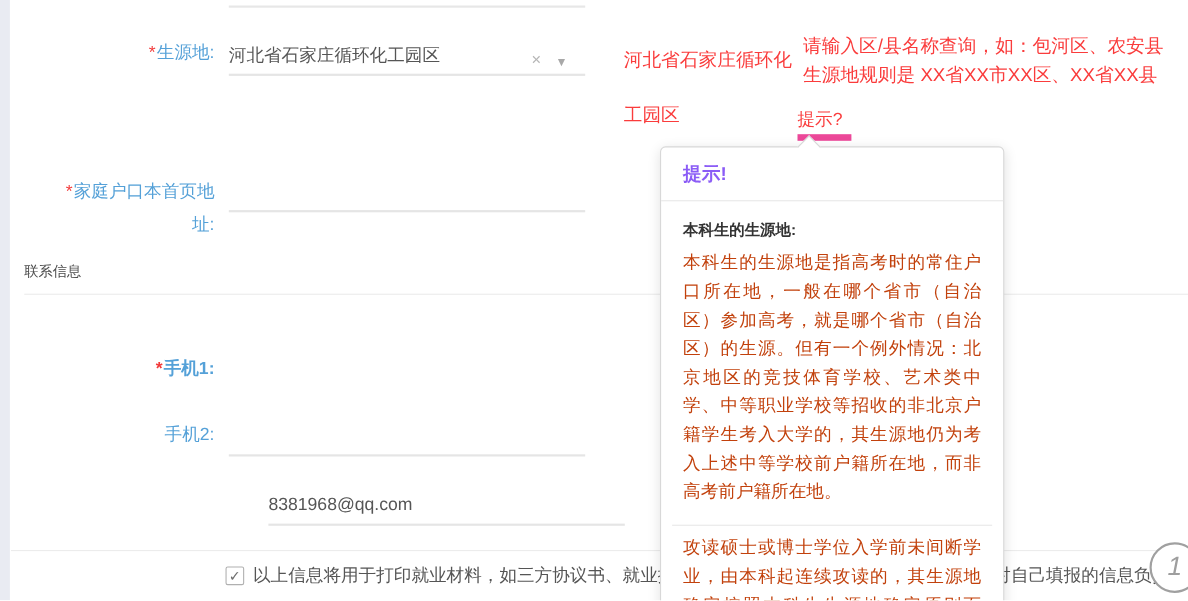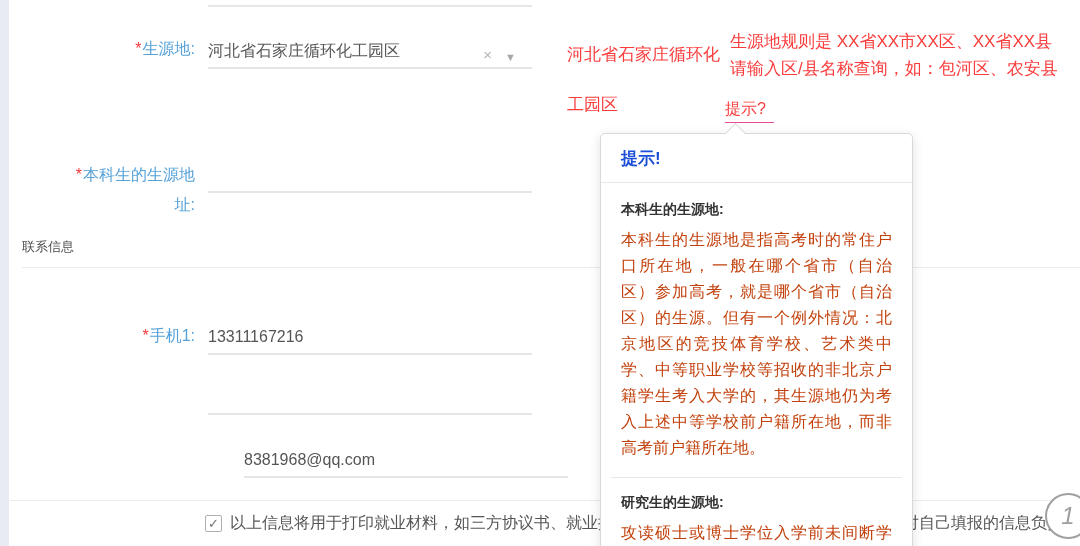--- a/index.html
+++ b/index.html
@@ -12,36 +12,36 @@
            color:#55a1d8;line-height:22px;}
   .f-label .req{color:#f23a3a;margin-right:1px;}
   .u-input{position:absolute;left:208px;width:324px;height:34px;border-bottom:2px solid #e5e5e5;
            font-size:16px;color:#555;line-height:32px;box-sizing:border-box;}
   .sel-icons{position:absolute;right:40px;top:4px;color:#b5b5b5;font-size:15px;cursor:pointer;}
   .caret{position:absolute;right:16px;top:6px;color:#a8a8a8;font-size:11px;cursor:pointer;}
   .red{color:#fa3c3c;}
   .echo{position:absolute;left:567px;top:30px;width:160px;font-size:17px;line-height:50px;}
   .rules{position:absolute;left:730px;top:28px;width:335px;font-size:17px;line-height:27px;}
   .hint-link{position:absolute;left:725px;top:99px;font-size:16px;color:#fa3c3c;
-             border-bottom:1px solid #ec4899;padding:0 8px 2px 0;cursor:pointer;}
+             border-bottom:6px solid #ec4899;padding:0 8px 2px 0;cursor:pointer;}
   .section-title{position:absolute;left:22px;top:238px;font-size:13px;color:#4c4c4c;}
   .consent-text{position:absolute;top:513px;font-size:16px;color:#555;white-space:nowrap;}
   .checkbox{position:absolute;left:205px;top:515px;width:15px;height:15px;background:#fff;
             border:1px solid #b0b0b0;border-radius:2px;font-size:13px;line-height:15px;
             text-align:center;color:#6f6f6f;cursor:pointer;}
   .badge{position:absolute;left:1045px;top:493px;width:46px;height:46px;border:2px solid #a0a0a0;
          border-radius:50%;background:#fff;box-sizing:border-box;color:#9e9e9e;font-size:24px;
          text-align:center;line-height:42px;font-style:italic;cursor:pointer;}
   
   .tooltip{position:absolute;left:600px;top:133px;width:313px;height:460px;background:#fff;
            border:1px solid #d8d8d8;border-radius:5px;box-shadow:0 3px 12px rgba(0,0,0,0.12);
            z-index:10;box-sizing:border-box;}
   .tip-arrow{position:absolute;top:-8px;left:127px;width:14px;height:14px;background:#fff;
              border-left:1px solid #d8d8d8;border-top:1px solid #d8d8d8;transform:rotate(45deg);}
-  .tip-title{padding:13px 20px 12px;font-size:17px;font-weight:bold;color:#1d4ed8;
+  .tip-title{padding:13px 20px 12px;font-size:17px;font-weight:bold;color:#8b5cf6;
              border-bottom:1px solid #e8e8e8;}
   .tip-body{padding:2px 20px 0;}
   .tip-heading{margin-top:16px;font-size:14px;font-weight:bold;color:#333;}
   .tip-para{margin-top:8px;font-size:16px;color:#c2410c;line-height:26px;text-align:justify;}
   .tip-sep{border-top:1px solid #e8e8e8;margin:16px -10px 0;}
 </style>
 </head>
 <body>
 
 <div class="screen">
@@ -53,55 +53,54 @@
   <div class="f-label" style="top:38px;"><span class="req">*</span><span>生源地:</span></div>
   <div class="u-input" style="top:35px;">
     <span>河北省石家庄循环化工园区</span>
     <span class="sel-icons">×</span>
     <span class="caret">▼</span>
   </div>
 
   <div class="echo red">河北省石家庄循环化工园区</div>
 
   <div class="rules red">
+    <div>请输入区/县名称查询，如：包河区、农安县</div>
     <div>生源地规则是 XX省XX市XX区、XX省XX县</div>
-    <div>请输入区/县名称查询，如：包河区、农安县</div>
   </div>
 
   <div class="hint-link">提示?</div>
 
   <div class="f-label" style="top:160px;line-height:30px;">
-    <div><span class="req">*</span><span>本科生的生源地</span></div>
+    <div><span class="req">*</span><span>家庭户口本首页地</span></div>
     <div><span>址:</span></div>
   </div>
   <div class="u-input" style="top:159px;"><span></span></div>
 
   <div class="section-title">联系信息</div>
   <div class="divider" style="left:22px;top:267px;width:1058px;"></div>
 
-  <div class="f-label" style="top:325px;"><span class="req">*</span><span>手机1:</span></div>
-  <div class="u-input" style="top:321px;"><span>13311167216</span></div>
+  <div class="f-label" style="top:325px;font-weight:bold;"><span class="req">*</span><span>手机1:</span></div>
 
+  <div class="f-label" style="top:385px;"><span>手机2:</span></div>
   <div class="u-input" style="top:381px;"><span></span></div>
 
   <div class="u-input" style="top:444px;margin-left:36px;"><span>8381968@qq.com</span></div>
 
   <div class="divider" style="left:10px;top:500px;width:1070px;"></div>
 
   <div class="checkbox"><span>✓</span></div>
   <div class="consent-text" style="left:230px;">以上信息将用于打印就业材料，如三方协议书、就业推</div>
   <div class="consent-text" style="left:903px;">对自己填报的信息负责。</div>
 
   <div class="badge"><span>1</span></div>
 
   <div class="tooltip">
     <div class="tip-arrow"></div>
     <div class="tip-title">提示!</div>
     <div class="tip-body">
       <div class="tip-heading">本科生的生源地:</div>
       <div class="tip-para">本科生的生源地是指高考时的常住户口所在地，一般在哪个省市（自治区）参加高考，就是哪个省市（自治区）的生源。但有一个例外情况：北京地区的竞技体育学校、艺术类中学、中等职业学校等招收的非北京户籍学生考入大学的，其生源地仍为考入上述中等学校前户籍所在地，而非高考前户籍所在地。</div>
       <div class="tip-sep"></div>
-      <div class="tip-heading">研究生的生源地:</div>
       <div class="tip-para">攻读硕士或博士学位入学前未间断学业，由本科起连续攻读的，其生源地确定按照本科生生源地确定原则而定；攻读硕士或</div>
     </div>
   </div>
 
 </div>
 
 </body></html>

